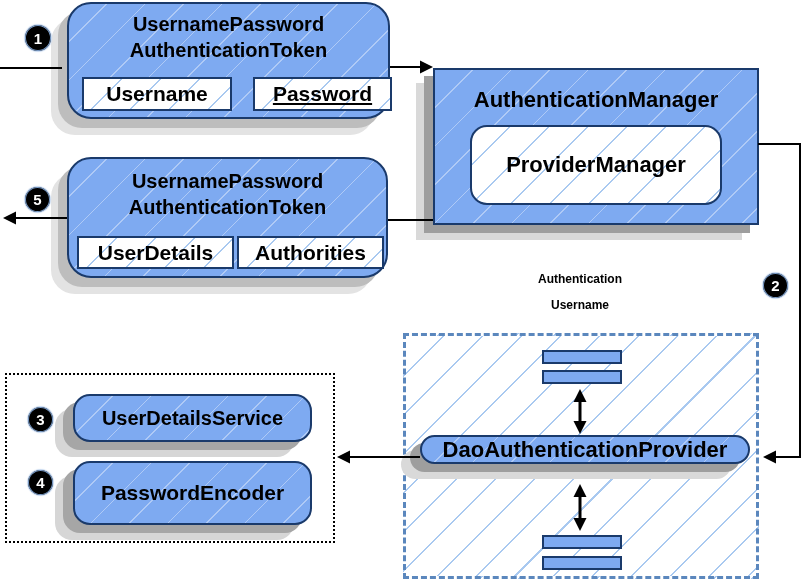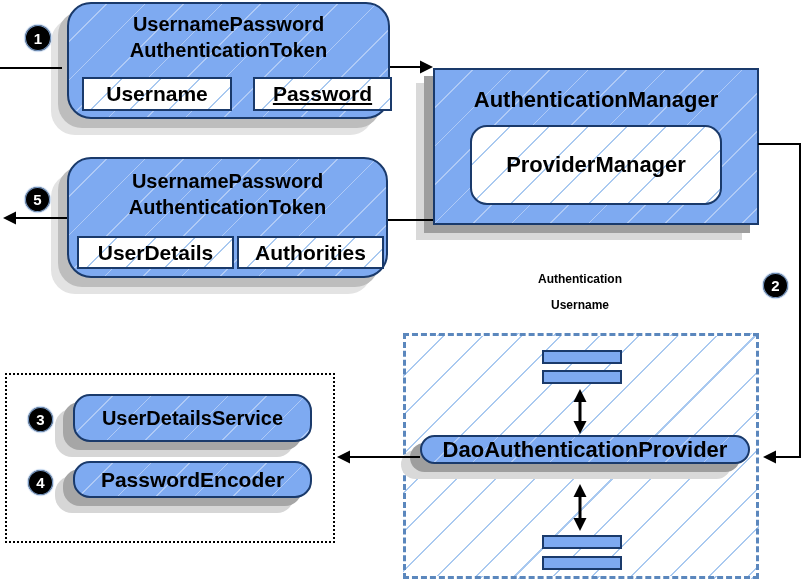--- a/index.html
+++ b/index.html
@@ -113,21 +113,21 @@
     <div>Authentication</div>
     <div>Username</div>
   </div>
 
   <div class="abs dotted-area" style="left:5px;top:373px;width:330px;height:170px;"></div>
 
   <div class="abs blue-box center-text" style="left:73px;top:394px;width:239px;height:48px;font-size:20px;box-shadow:-10px 8px 0 #a6a6a6,-18px 15px 0 #d6d6d6;">
     <span>UserDetailsService</span>
   </div>
 
-  <div class="abs blue-box center-text" style="left:73px;top:461px;width:239px;height:37px;font-size:21px;box-shadow:-10px 8px 0 #a6a6a6,-18px 15px 0 #d6d6d6;">
+  <div class="abs blue-box center-text" style="left:73px;top:461px;width:239px;height:64px;font-size:21px;box-shadow:-10px 8px 0 #a6a6a6,-18px 15px 0 #d6d6d6;">
     <span>PasswordEncoder</span>
   </div>
 
   <svg class="connectors" width="803" height="584" viewBox="0 0 803 584">
     <g stroke="#000" stroke-width="2" fill="none">
       <path d="M0 68 H62"></path>
       <path d="M390 67 H423"></path>
       <path d="M67 218 H12"></path>
       <path d="M388 220 H433"></path>
       <path d="M758 144 H800 V457 H774"></path>

